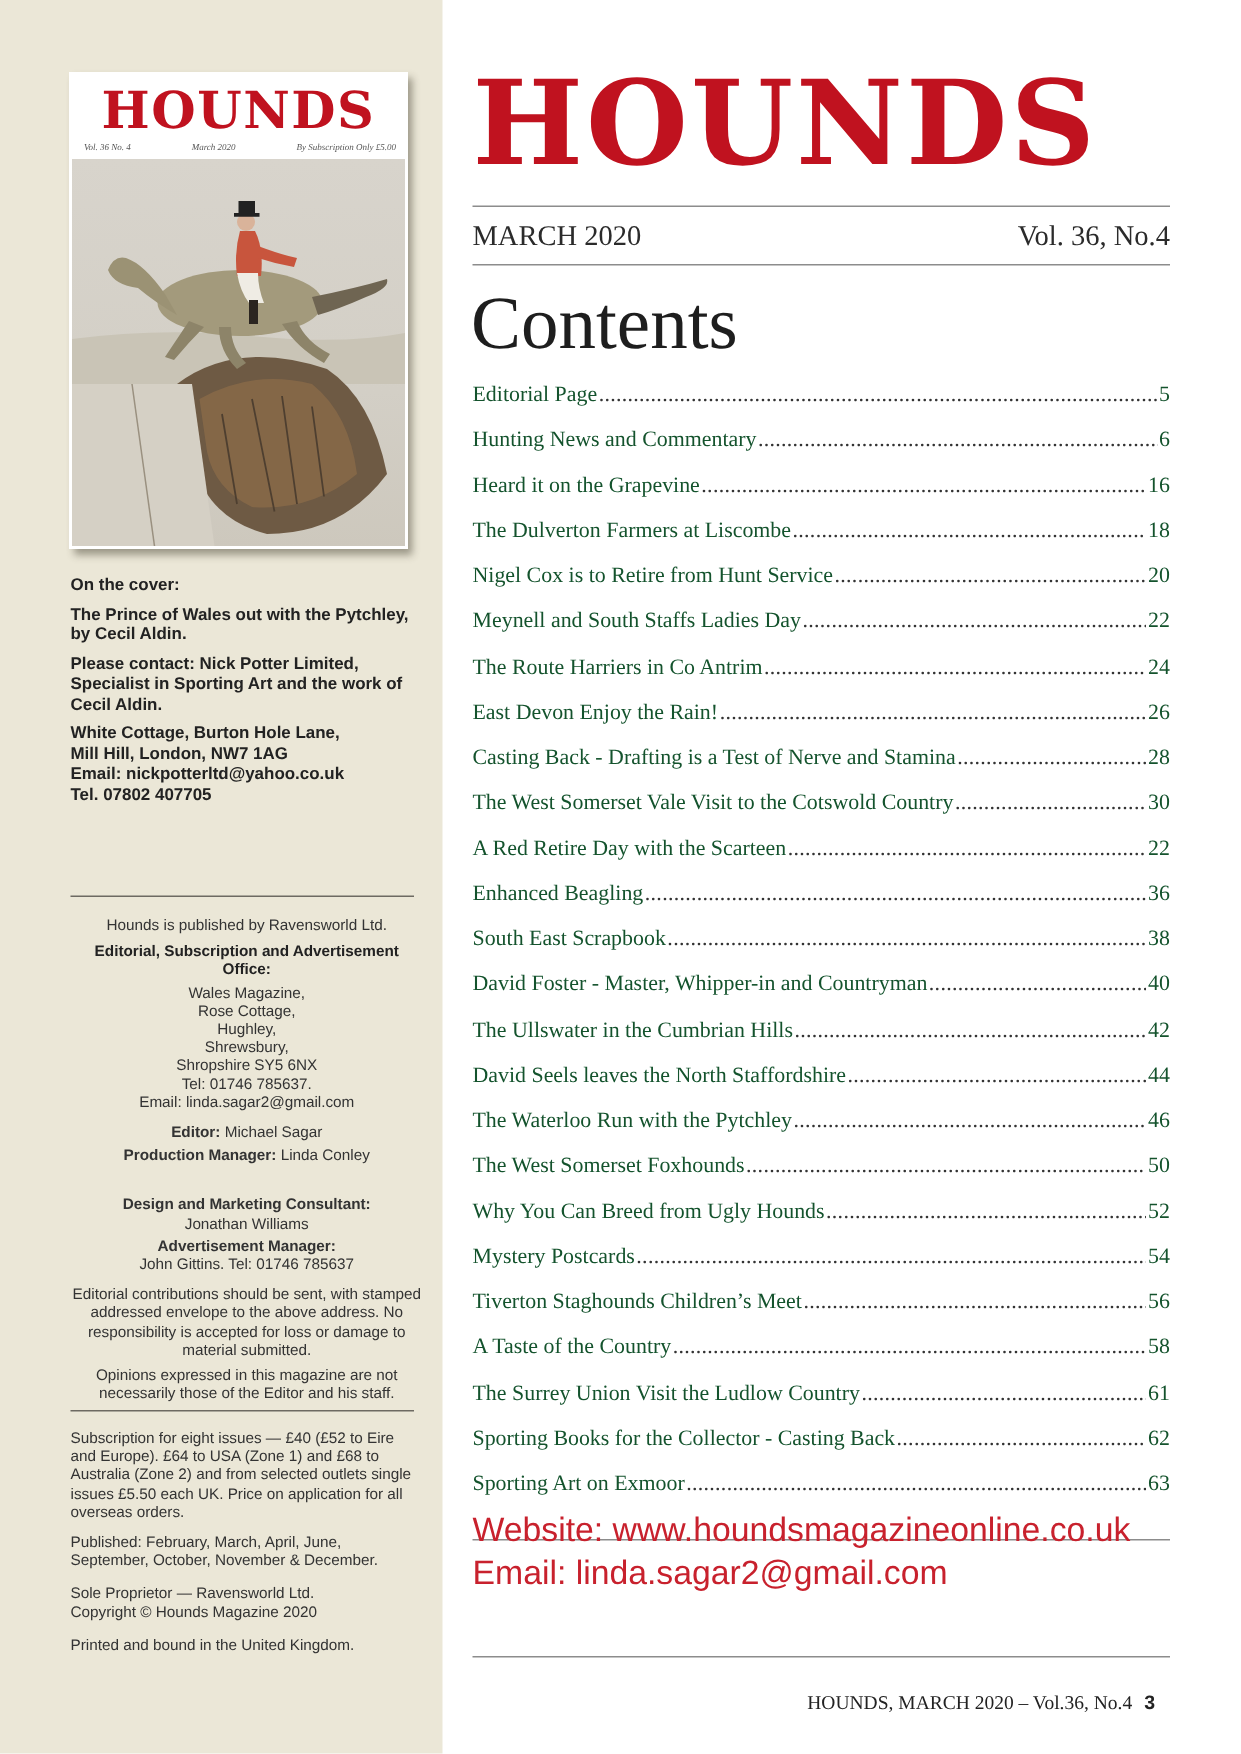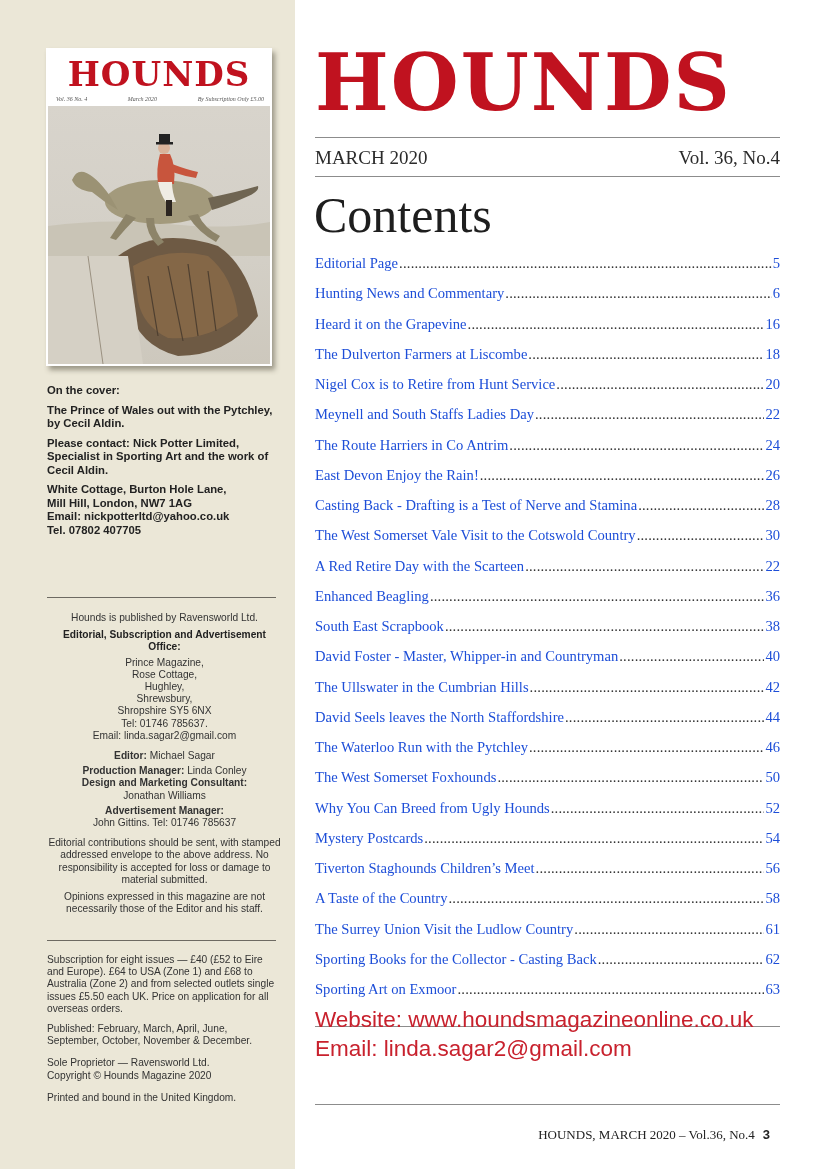--- a/index.html
+++ b/index.html
@@ -14,21 +14,21 @@
   .side-text b { font-weight:bold; }
   .side-bold { font-weight:bold; color:#222; }
   .side-small { font-size:10.2px; line-height:12.2px; color:#333; }
   .side-small p { margin:0 0 5px 0; }
   .side-rule { position:absolute; left:47px; width:229px; height:0; border-top:1.5px solid #6d6a62; }
   .mast { position:absolute; left:315px; top:42px; width:465px; font-family:"DejaVu Serif", serif; font-weight:bold; color:#c0121f; font-size:78px; line-height:82px; letter-spacing:2px; white-space:nowrap; }
   .rule { position:absolute; left:315px; width:465px; height:0; border-top:1.5px solid #8c8c8c; }
   .issue-row { position:absolute; left:315px; top:147px; width:465px; display:flex; justify-content:space-between; font-family:"Liberation Serif", serif; font-size:19px; color:#2b2b2b; }
   .contents-title { position:absolute; left:314px; top:184px; font-family:"Liberation Serif", serif; font-size:50px; color:#1e1e1e; line-height:62px; }
   .toc { position:absolute; left:315px; top:255px; width:465px; }
-  .toc-row { height:30.25px; display:flex; align-items:baseline; font-family:"Liberation Serif", serif; font-size:14.6px; color:#1d4ed8; }
+  .toc-row { height:30.25px; display:flex; align-items:baseline; font-family:"Liberation Serif", serif; font-size:14.6px; color:#14532d; }
   .toc-title { white-space:nowrap; }
   .toc-dots { flex:1; overflow:hidden; white-space:nowrap; margin:0 1px; color:#333; letter-spacing:0.2px; }
   .toc-dots::after { content:"................................................................................................................................................................................................"; }
   .toc-page { white-space:nowrap; }
   .contact { position:absolute; left:315px; font-size:22.5px; color:#c8212d; font-family:"Liberation Sans", sans-serif; white-space:nowrap; }
   .footer { position:absolute; right:57px; top:1127px; font-family:"Liberation Serif", serif; font-size:13px; color:#222; white-space:nowrap; }
   .footer .pg { font-family:"Liberation Sans", sans-serif; font-weight:bold; margin-left:8px; }
 </style>
 </head>
 <body>
@@ -80,30 +80,30 @@
     <div class="side-bold">Mill Hill, London, NW7 1AG</div>
     <div class="side-bold">Email: nickpotterltd@yahoo.co.uk</div>
     <div class="side-bold">Tel. 07802 407705</div>
   </div>
 
   <div class="side-rule" style="top:597px;"></div>
 
   <div class="side-text side-small" style="top:612px;text-align:center;">
     <p>Hounds is published by Ravensworld Ltd.</p>
     <div class="side-bold" style="margin-bottom:3px;">Editorial, Subscription and Advertisement Office:</div>
-    <div>Prince Magazine,</div>
+    <div>Wales Magazine,</div>
     <div>Rose Cottage,</div>
     <div>Hughley,</div>
     <div>Shrewsbury,</div>
     <div>Shropshire SY5 6NX</div>
     <div>Tel: 01746 785637.</div>
     <div style="margin-bottom:8px;">Email: linda.sagar2@gmail.com</div>
 
     <p style="margin-bottom:3px;"><b>Editor:</b> <span>Michael Sagar</span></p>
-    <p style="margin-bottom:0;"><b>Production Manager:</b> <span>Linda Conley</span></p>
+    <p style="margin-bottom:21px;"><b>Production Manager:</b> <span>Linda Conley</span></p>
     <div style="margin-bottom:3px;"><b style="display:block;">Design and Marketing Consultant:</b><span>Jonathan Williams</span></div>
     <div style="margin-bottom:8px;"><b style="display:block;">Advertisement Manager:</b><span>John Gittins. Tel: 01746 785637</span></div>
 
     <p>Editorial contributions should be sent, with stamped addressed envelope to the above address. No responsibility is accepted for loss or damage to material submitted.</p>
     <p>Opinions expressed in this magazine are not necessarily those of the Editor and his staff.</p>
   </div>
 
   <div class="side-rule" style="top:940px;"></div>
 
   <div class="side-text side-small" style="top:954px;">

